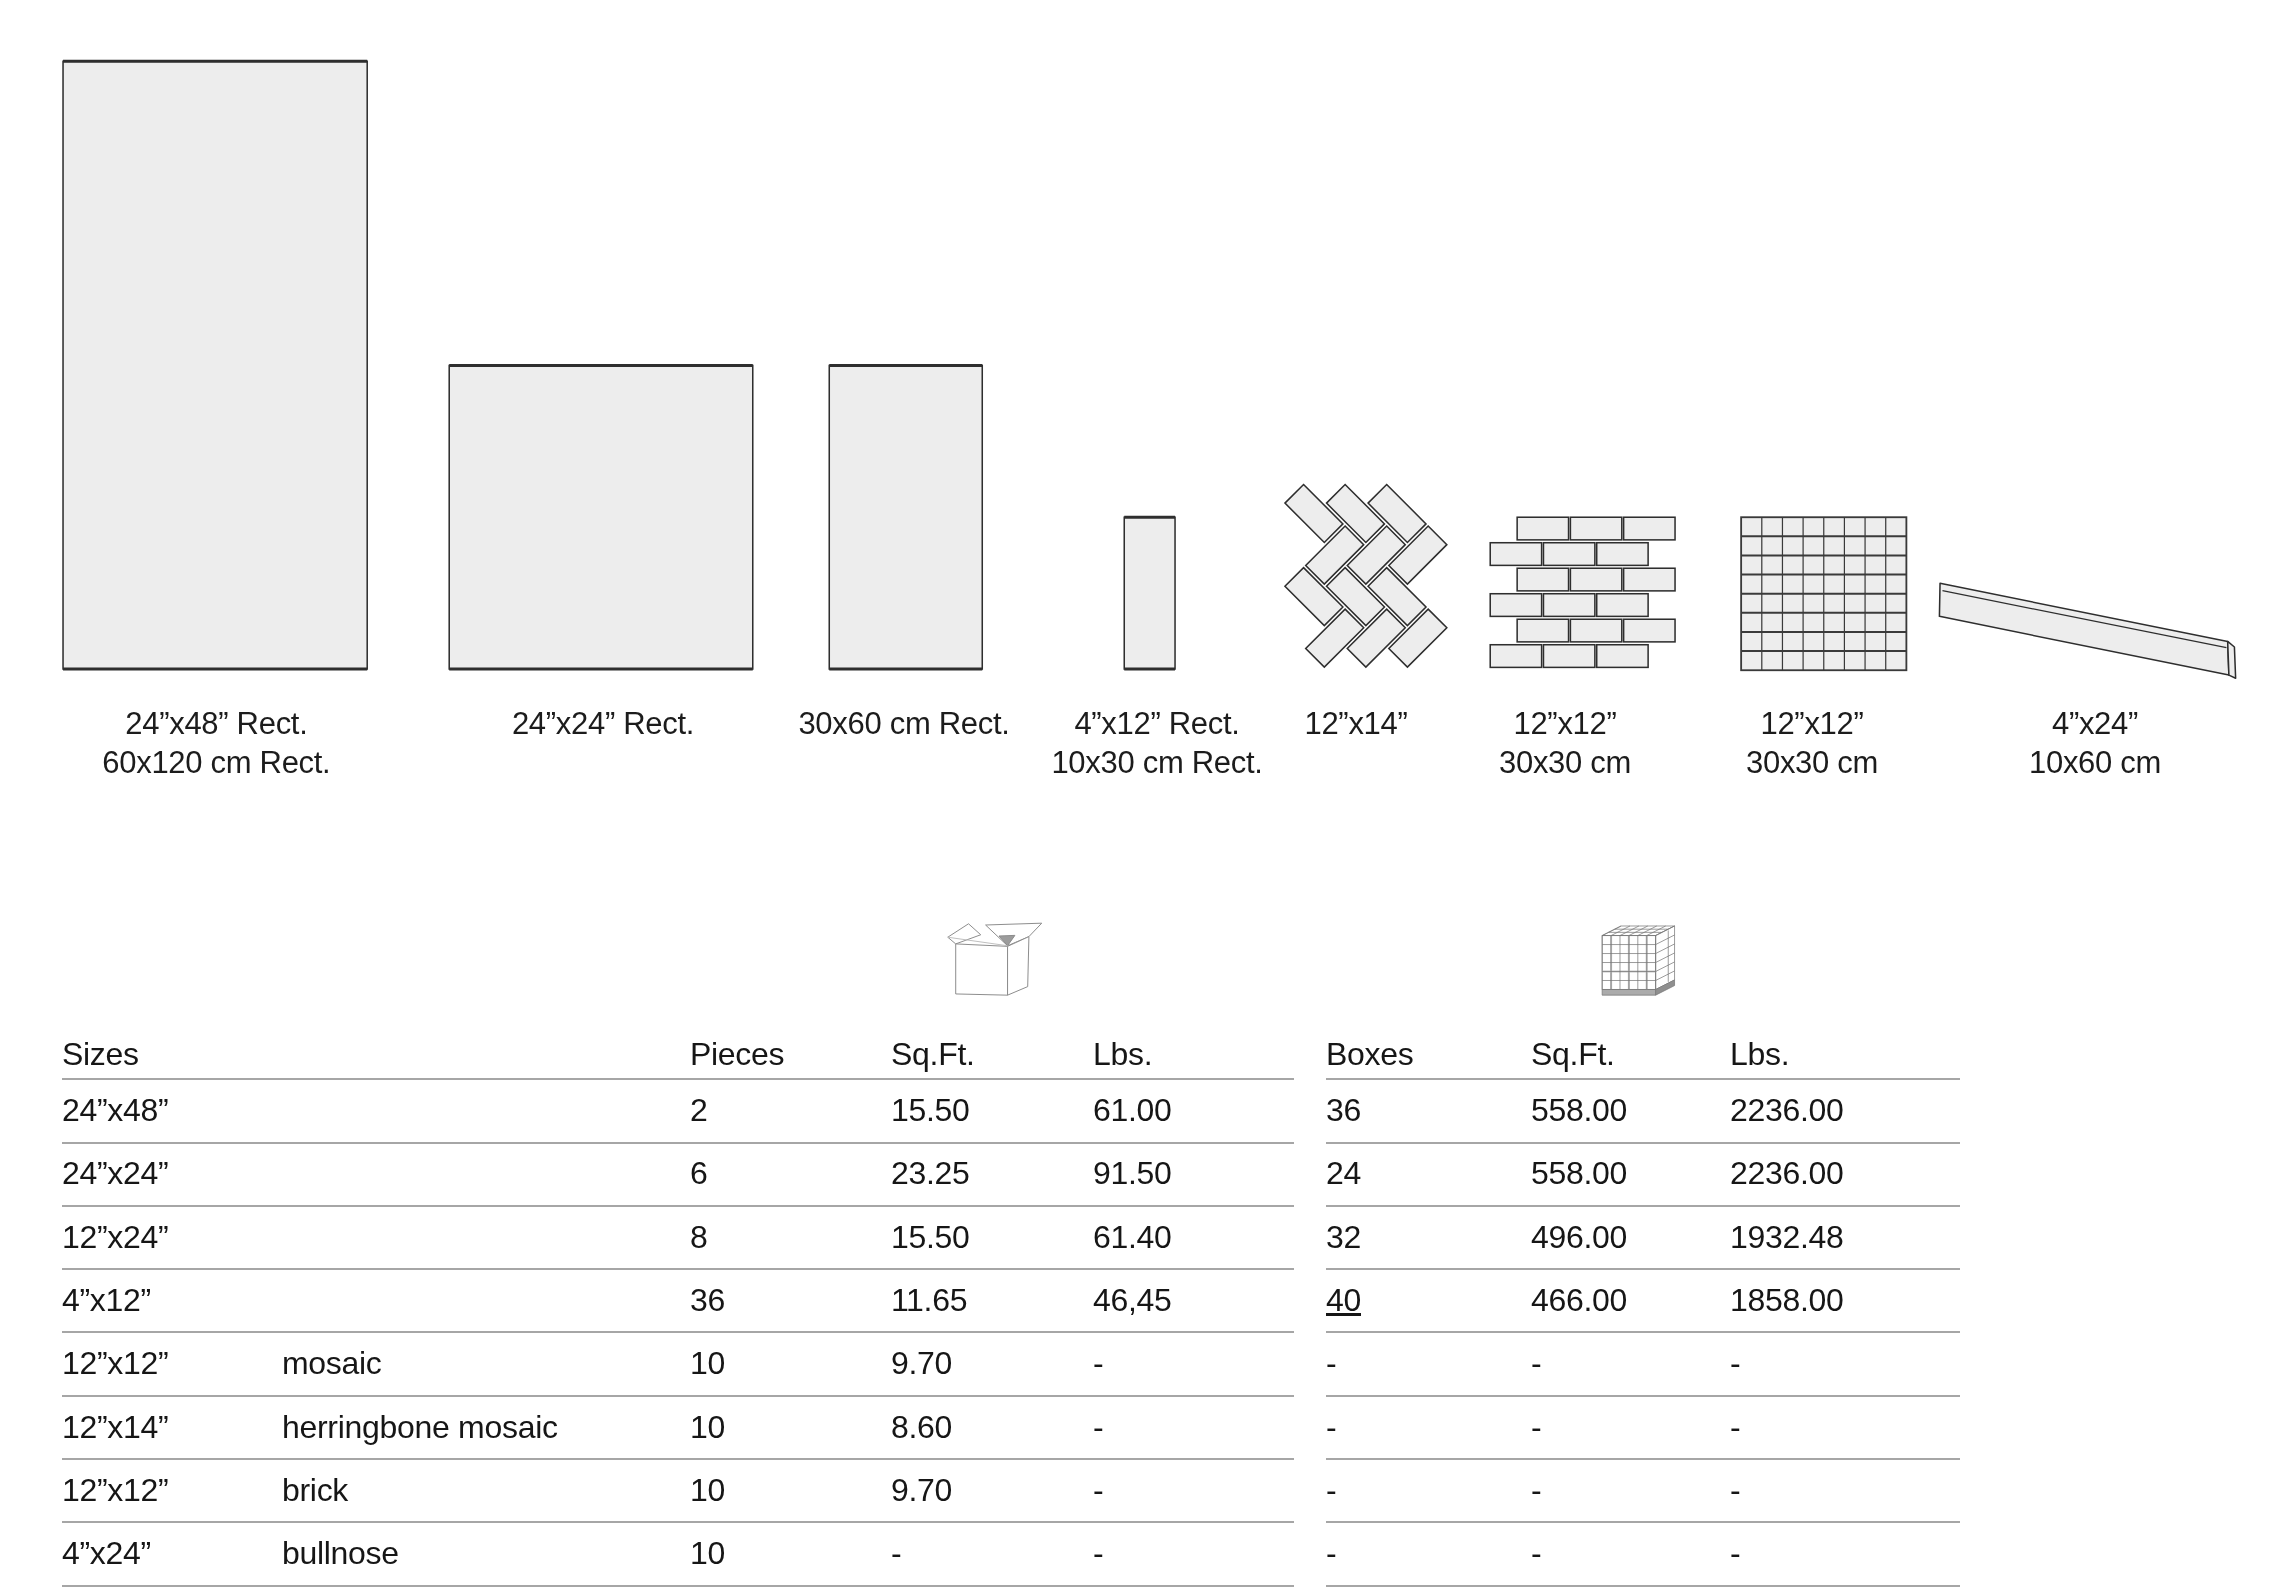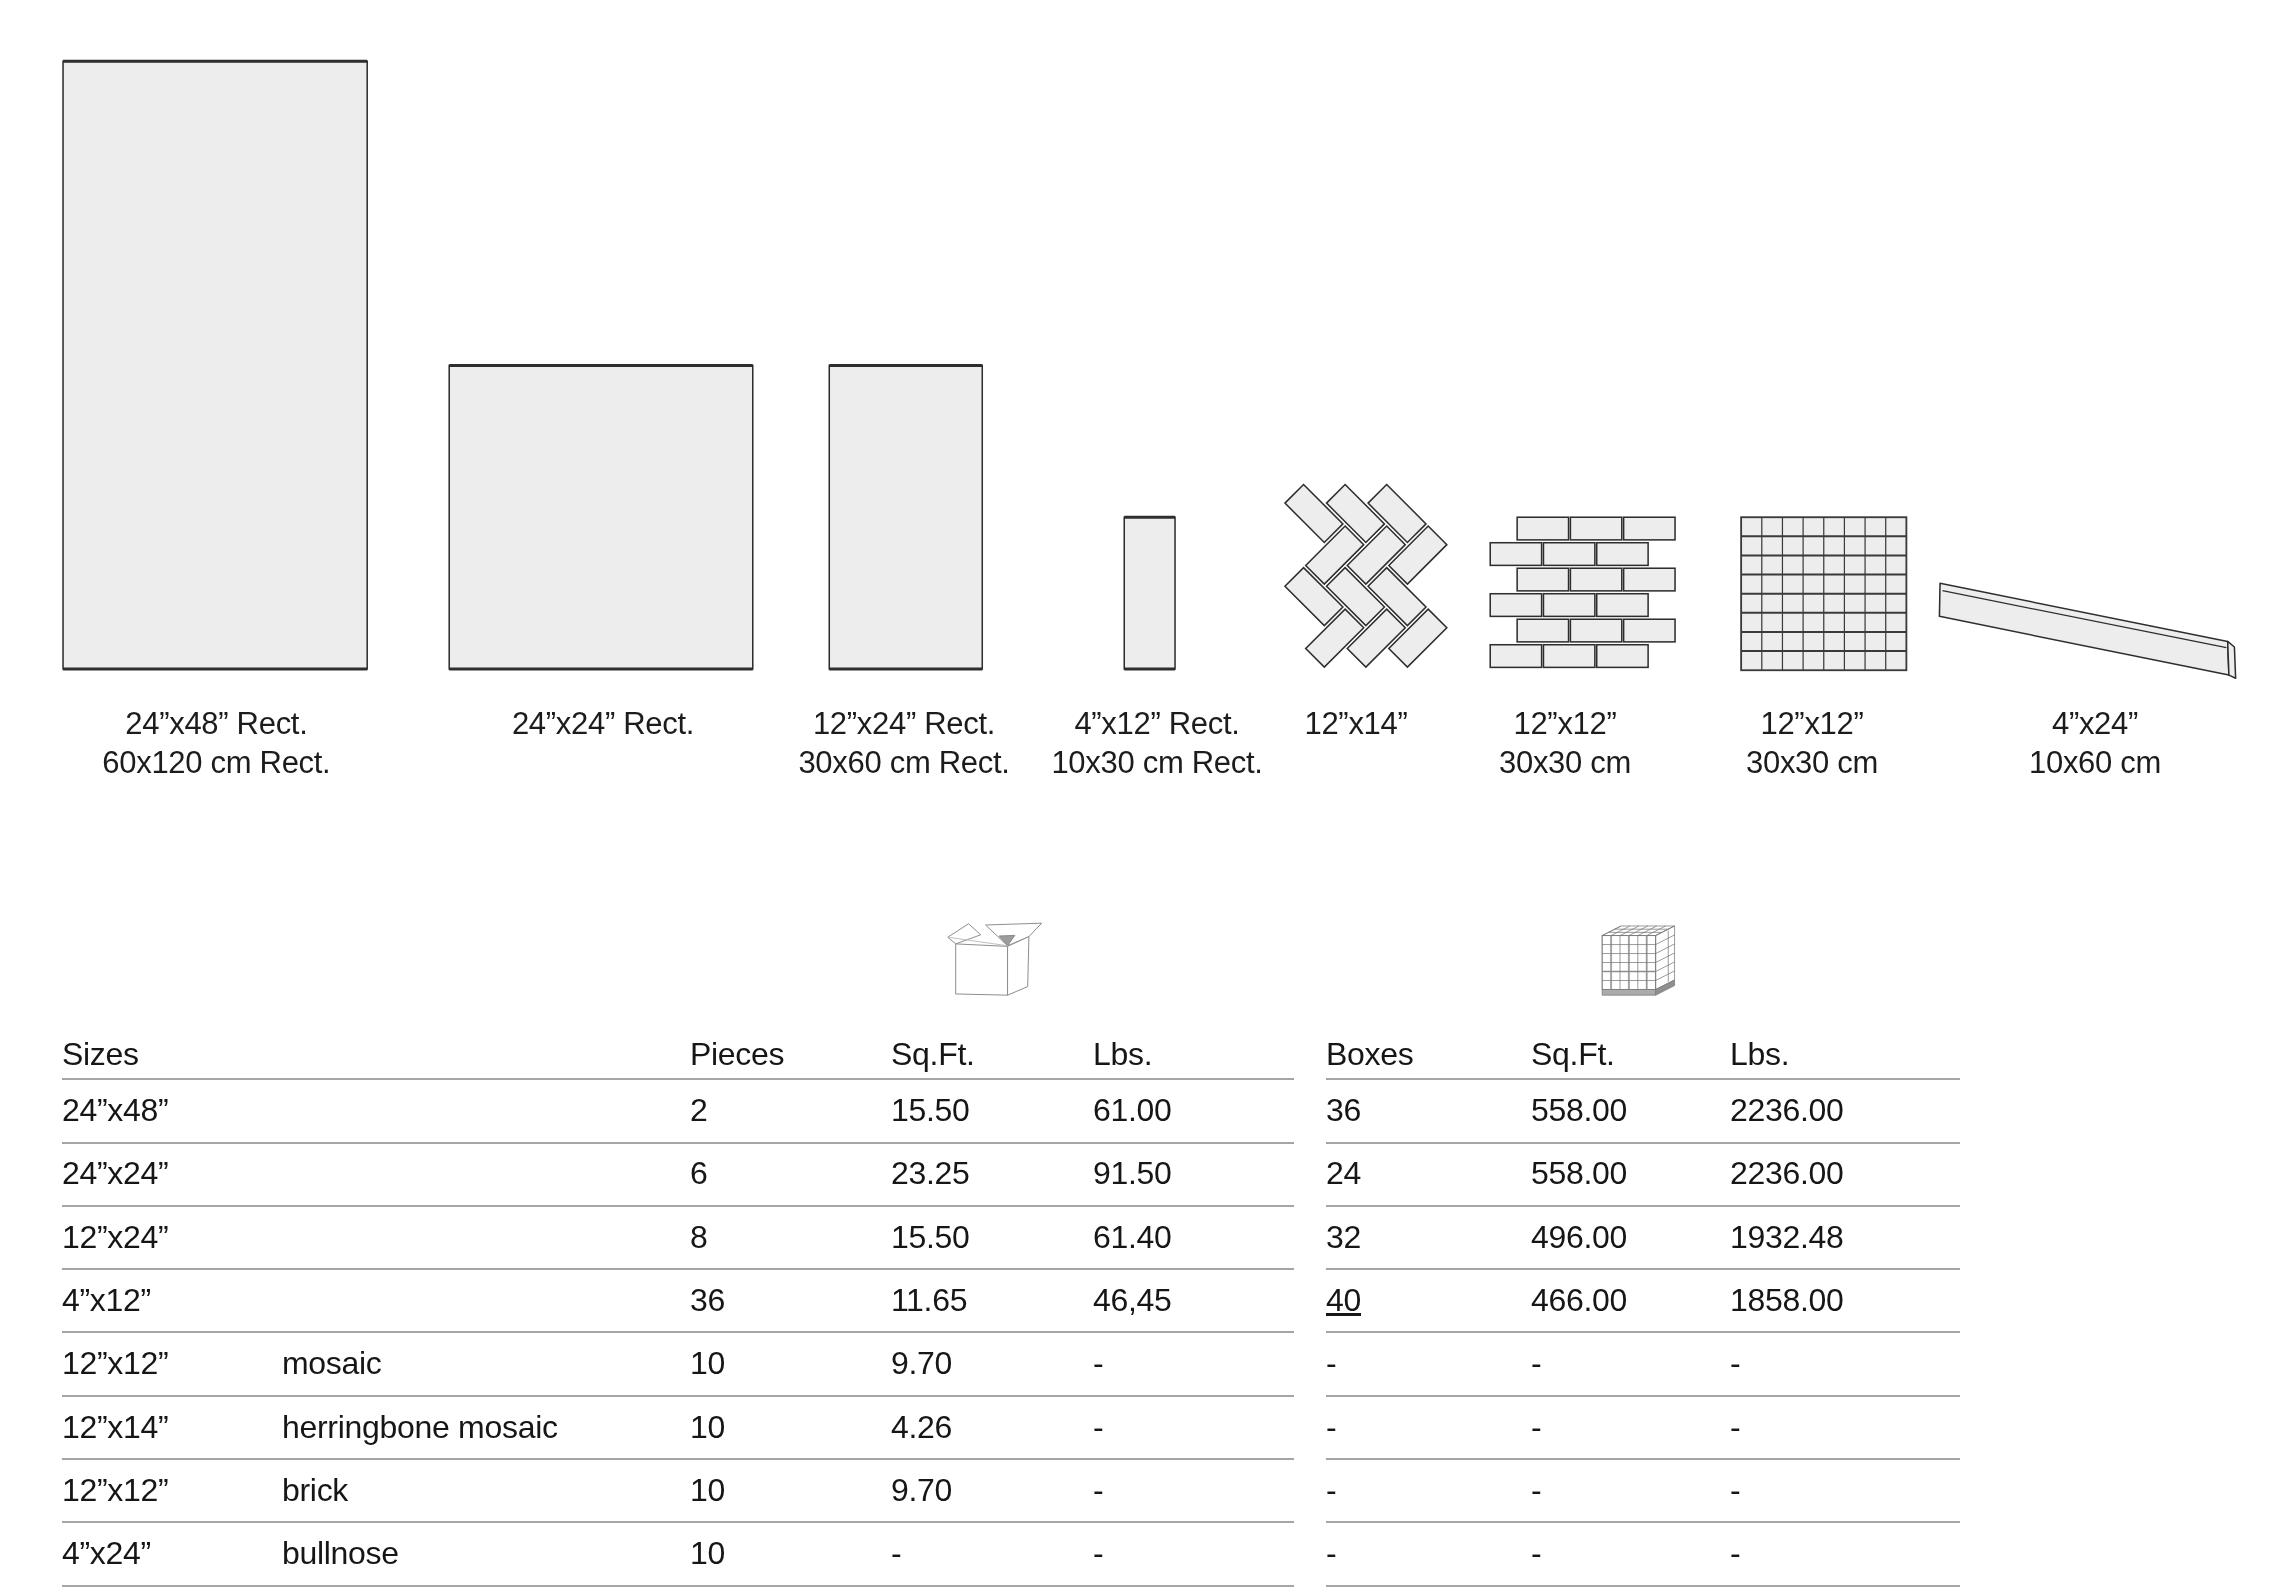--- a/index.html
+++ b/index.html
@@ -134,21 +134,20 @@
 
   <div id="tile-labels">
       <div class="tile-label" style="left: 2.4px;">
         <div>24”x48” Rect.</div>
         <div>60x120 cm Rect.</div>
       </div>
       <div class="tile-label" style="left: 389px;">
         <div>24”x24” Rect.</div>
       </div>
       <div class="tile-label" style="left: 690px;">
-        <div>12”x24” Rect.</div>
         <div>30x60 cm Rect.</div>
       </div>
       <div class="tile-label" style="left: 943px;">
         <div>4”x12” Rect.</div>
         <div>10x30 cm Rect.</div>
       </div>
       <div class="tile-label" style="left: 1142px;">
         <div>12”x14”</div>
       </div>
       <div class="tile-label" style="left: 1351px;">
@@ -291,21 +290,21 @@
         <span class="cell" style="left: 891px;">9.70</span>
         <span class="cell" style="left: 1093px;">-</span>
         <span class="cell" style="left: 1326px;">-</span>
         <span class="cell" style="left: 1531px;">-</span>
         <span class="cell" style="left: 1730px;">-</span>
       </div>
       <div class="trow" style="top: 1396px;">
         <span class="cell" style="left: 62px;">12”x14”</span>
         <span class="cell" style="left: 282px;">herringbone mosaic</span>
         <span class="cell" style="left: 690px;">10</span>
-        <span class="cell" style="left: 891px;">4.26</span>
+        <span class="cell" style="left: 891px;">8.60</span>
         <span class="cell" style="left: 1093px;">-</span>
         <span class="cell" style="left: 1326px;">-</span>
         <span class="cell" style="left: 1531px;">-</span>
         <span class="cell" style="left: 1730px;">-</span>
       </div>
       <div class="trow" style="top: 1459px;">
         <span class="cell" style="left: 62px;">12”x12”</span>
         <span class="cell" style="left: 282px;">brick</span>
         <span class="cell" style="left: 690px;">10</span>
         <span class="cell" style="left: 891px;">9.70</span>

